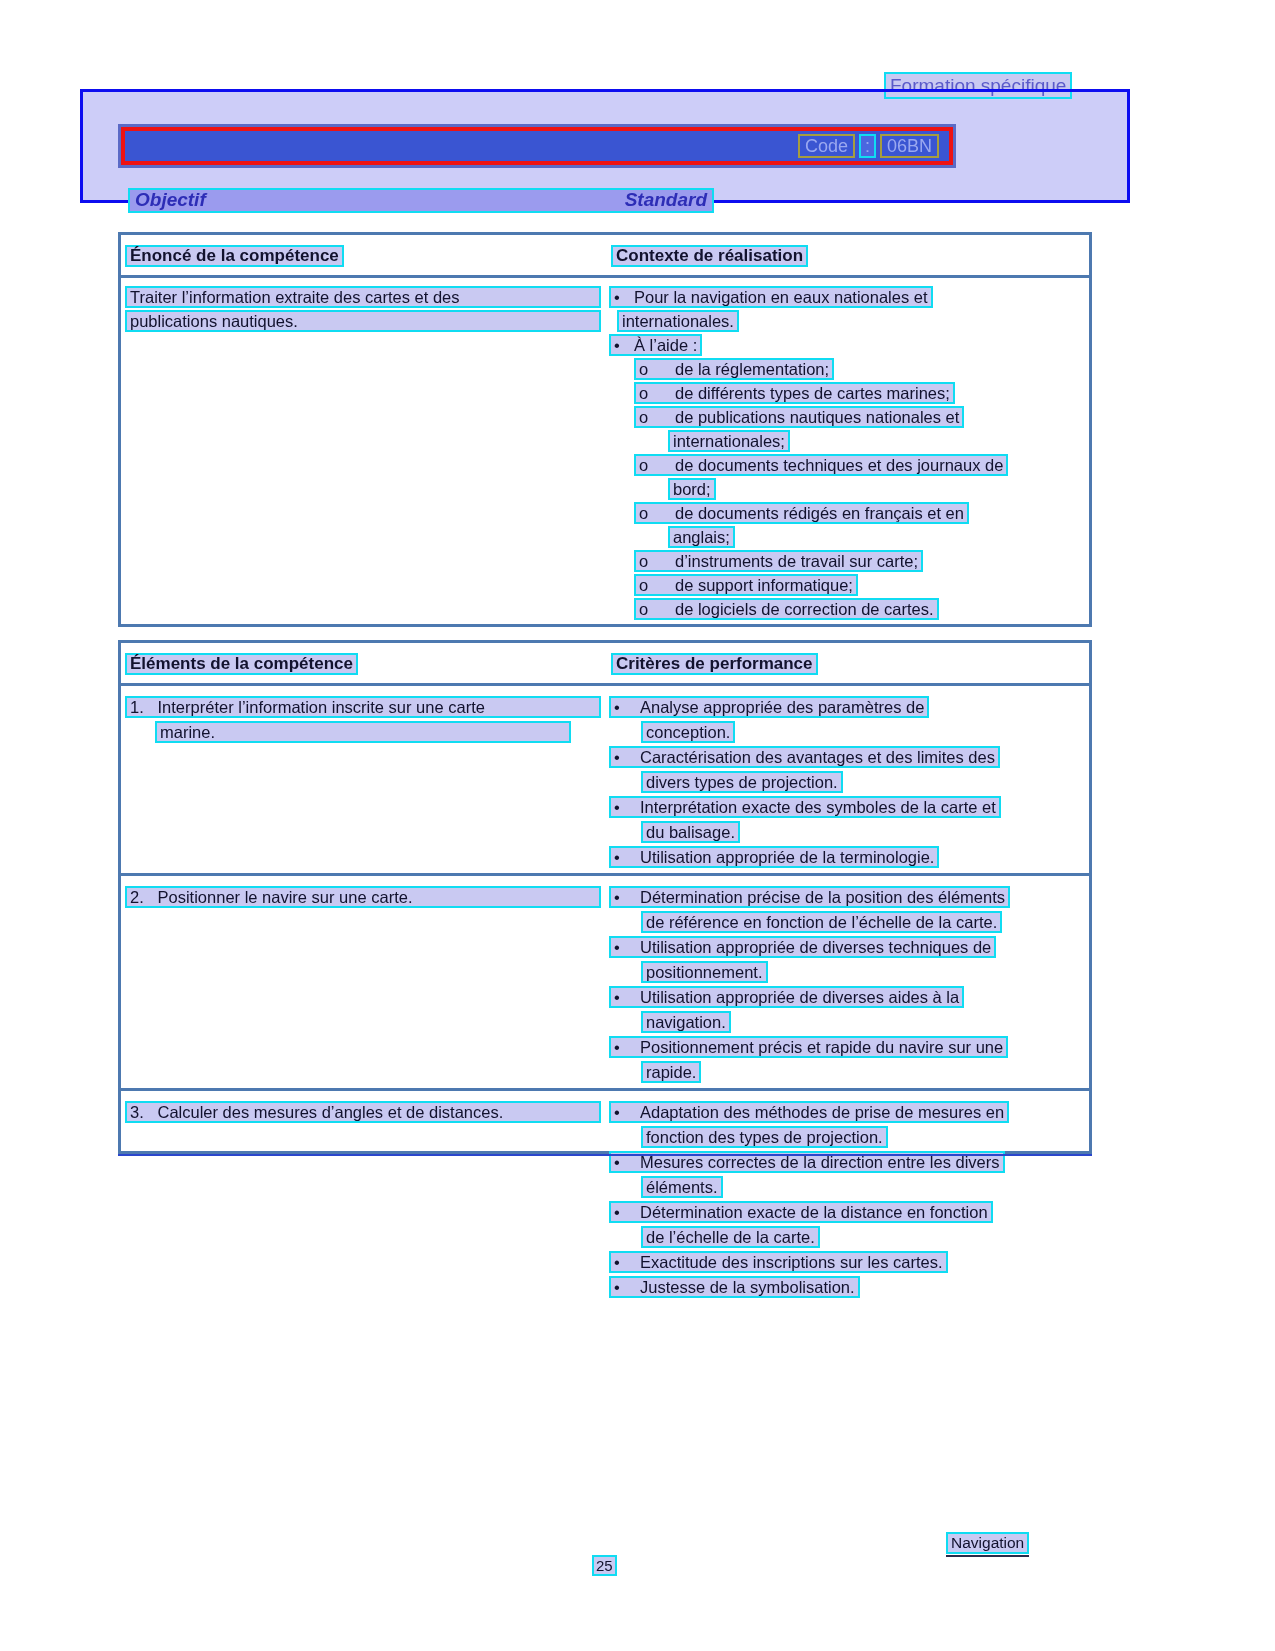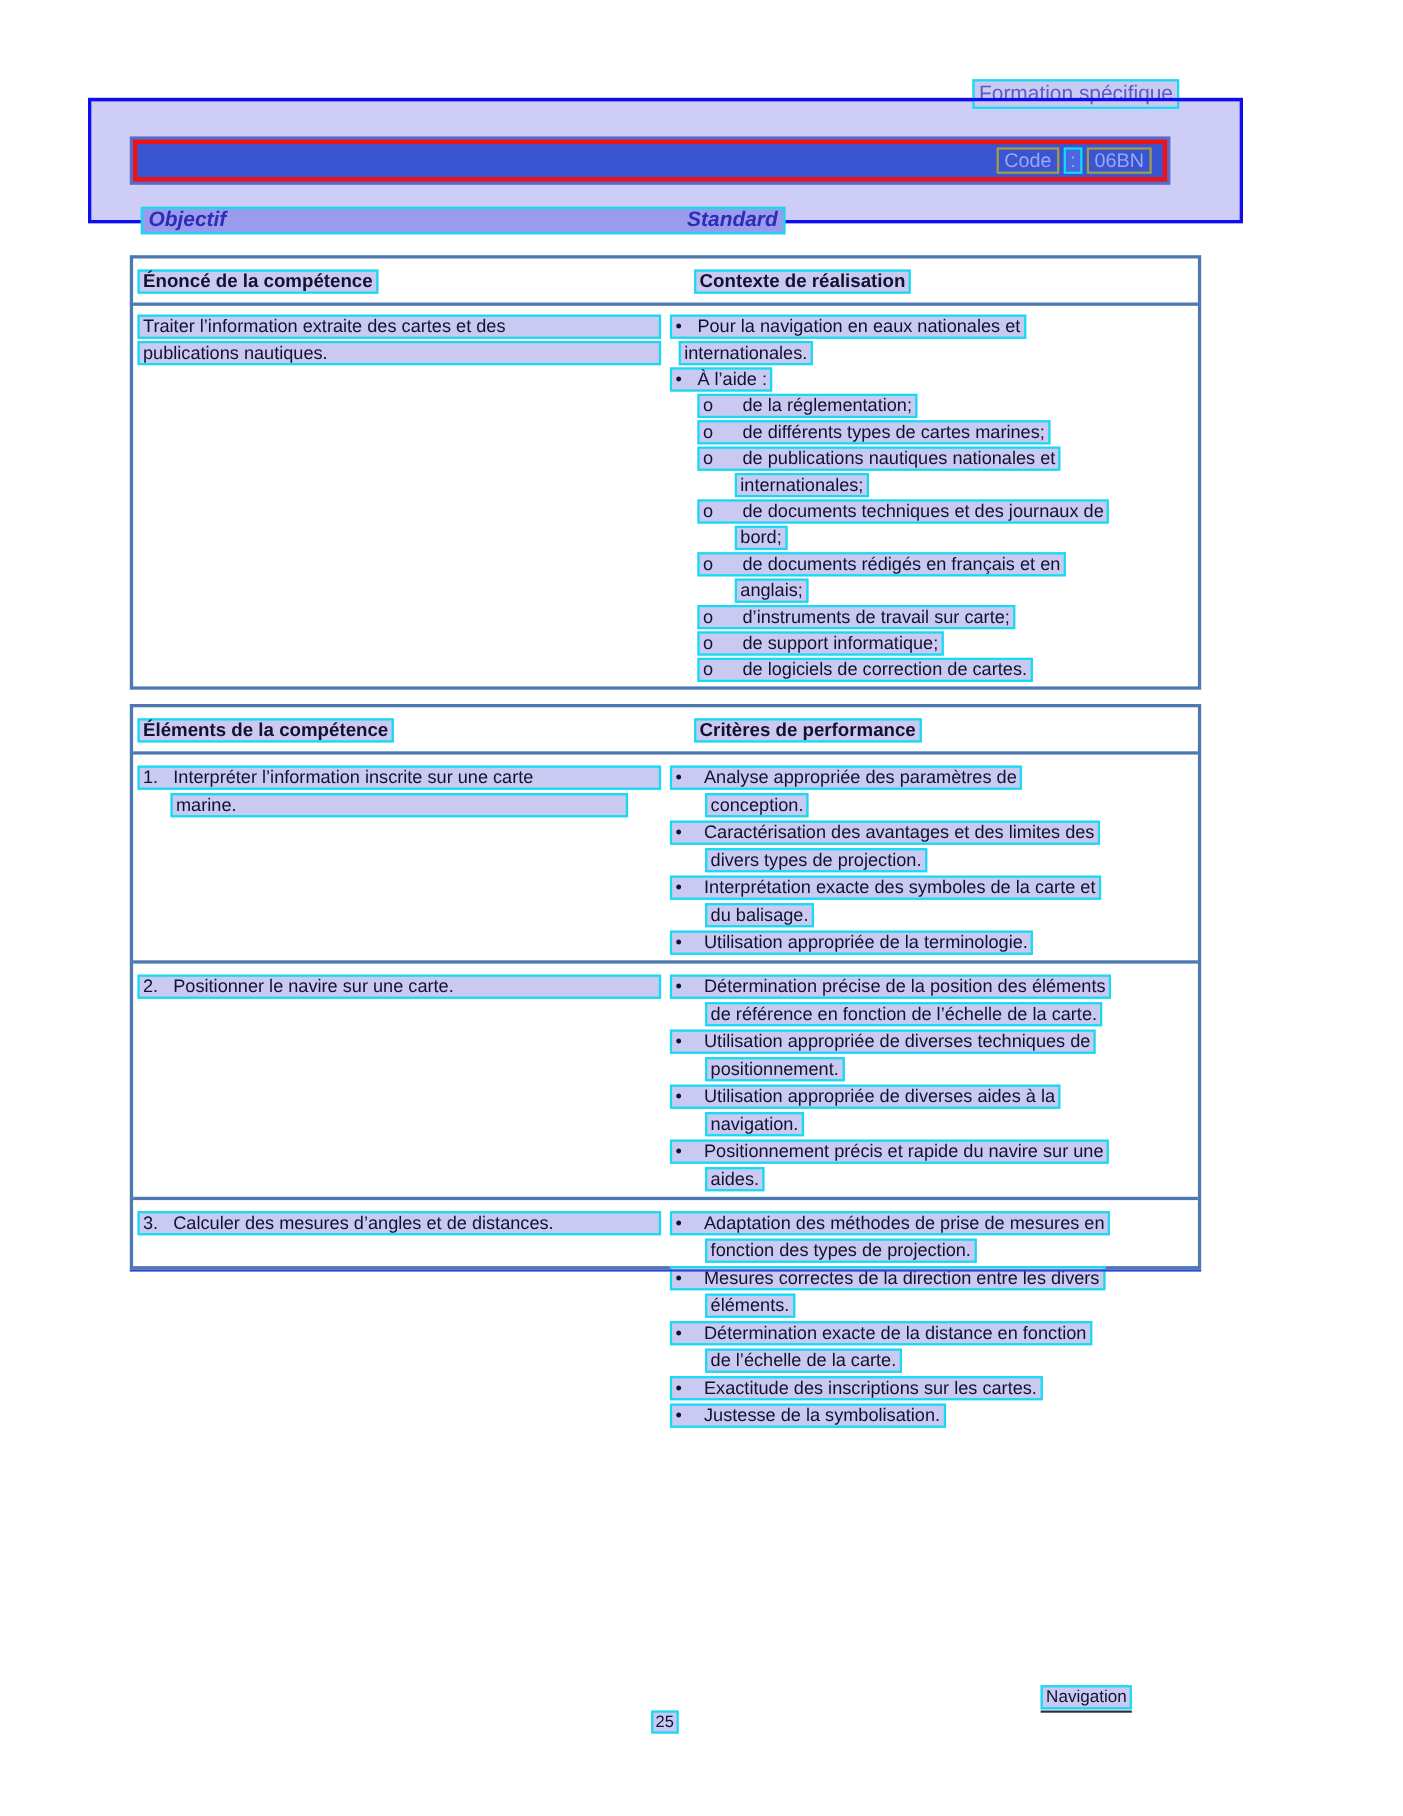--- a/index.html
+++ b/index.html
@@ -20,41 +20,41 @@
   .blk{display:block;margin-right:6px;}
   .bold{font-weight:bold;font-size:17px;}
 
   
   .hdr-box{position:absolute;left:80px;top:89px;width:1050px;height:114px;
       background:var(--box_fill);border:3px solid var(--box_border);box-sizing:border-box;z-index:1;}
   .formation{position:absolute;left:884px;top:72px;z-index:3;background:var(--highlight_bg);
       border:2px solid var(--highlight_border);padding:0 4px;font-size:19px;line-height:23px;
       color:var(--section_text);}
   .topline{position:absolute;left:80px;top:89px;width:1050px;height:3px;background:var(--box_border);z-index:4;}
-  .bar-frame{position:absolute;left:118px;top:124px;width:946px;height:44px;background:var(--bar_frame);z-index:2;}
+  .bar-frame{position:absolute;left:118px;top:124px;width:838px;height:44px;background:var(--bar_frame);z-index:2;}
   .bar{position:absolute;left:3px;top:3px;right:3px;bottom:3px;border:4px solid var(--bar_border_red);
       background:var(--bar_fill);display:flex;align-items:center;justify-content:flex-end;
       padding-right:10px;box-sizing:border-box;}
   .code-chip{border:2px solid var(--code_chip_border);color:var(--code_text);font-size:18px;
       line-height:20px;padding:0 5px;}
   .code-sep{border:2px solid var(--highlight_border);background:#4a66e0;color:var(--code_text);
       font-size:18px;line-height:20px;padding:0 4px;margin:0 4px;}
   .obj-band{position:absolute;left:128px;top:188px;width:586px;height:25px;background:var(--band_fill);
       border:2px solid var(--highlight_border);box-sizing:border-box;display:flex;
       justify-content:space-between;align-items:flex-end;padding:0 5px;z-index:5;
       font-weight:bold;font-style:italic;font-size:19px;color:var(--title_text);}
 
   
   .tbl{position:absolute;left:118px;width:974px;border:3px solid var(--table_border);
       box-sizing:border-box;background:#fff;}
   .t1{top:232px;height:395px;}
   .t2{top:640px;height:514px;border-bottom-width:3px;}
   .t2:after{content:"";position:absolute;left:-3px;right:-3px;bottom:-5px;height:2px;
       background:var(--table2_bottom);}
-  .thead{display:flex;border-bottom:3px solid var(--table_border);padding:10px 0 8px 4px;gap:20px;}
+  .thead{display:flex;border-bottom:3px solid var(--table_border);padding:10px 0 8px 4px;}
   .th-l{width:486px;flex:none;}
   .th-r{flex:1;}
   .tbody1{display:flex;padding-top:8px;}
   .row{display:flex;padding-top:10px;padding-bottom:2px;}
   .row + .row{border-top:3px solid var(--table_border);}
   .cell-l{width:486px;flex:none;padding-left:4px;box-sizing:border-box;}
   .cell-r{flex:1;padding-left:2px;}
   .rl{margin-bottom:2px;}
   .t2 .rl{margin-bottom:3px;}
   .lf{margin-bottom:2px;}
@@ -165,21 +165,21 @@
           </div>
       </div>
       <div class="cell-r">
         <div class="rl b1"><span class="hl"><span class="mk">•</span><span>Détermination précise de la position des éléments</span></span></div>
         <div class="rl c1"><span class="hl">de référence en fonction de l’échelle de la carte.</span></div>
         <div class="rl b1"><span class="hl"><span class="mk">•</span><span>Utilisation appropriée de diverses techniques de</span></span></div>
         <div class="rl c1"><span class="hl">positionnement.</span></div>
         <div class="rl b1"><span class="hl"><span class="mk">•</span><span>Utilisation appropriée de diverses aides à la</span></span></div>
         <div class="rl c1"><span class="hl">navigation.</span></div>
         <div class="rl b1"><span class="hl"><span class="mk">•</span><span>Positionnement précis et rapide du navire sur une</span></span></div>
-        <div class="rl c1"><span class="hl">aides.</span></div>
+        <div class="rl c1"><span class="hl">rapide.</span></div>
       </div>
     </div>
 
     <div class="row">
       <div class="cell-l">
         <div class="lf">
             <span class="hl blk">3.   Calculer des mesures d’angles et de distances.</span>
           </div>
       </div>
       <div class="cell-r">

